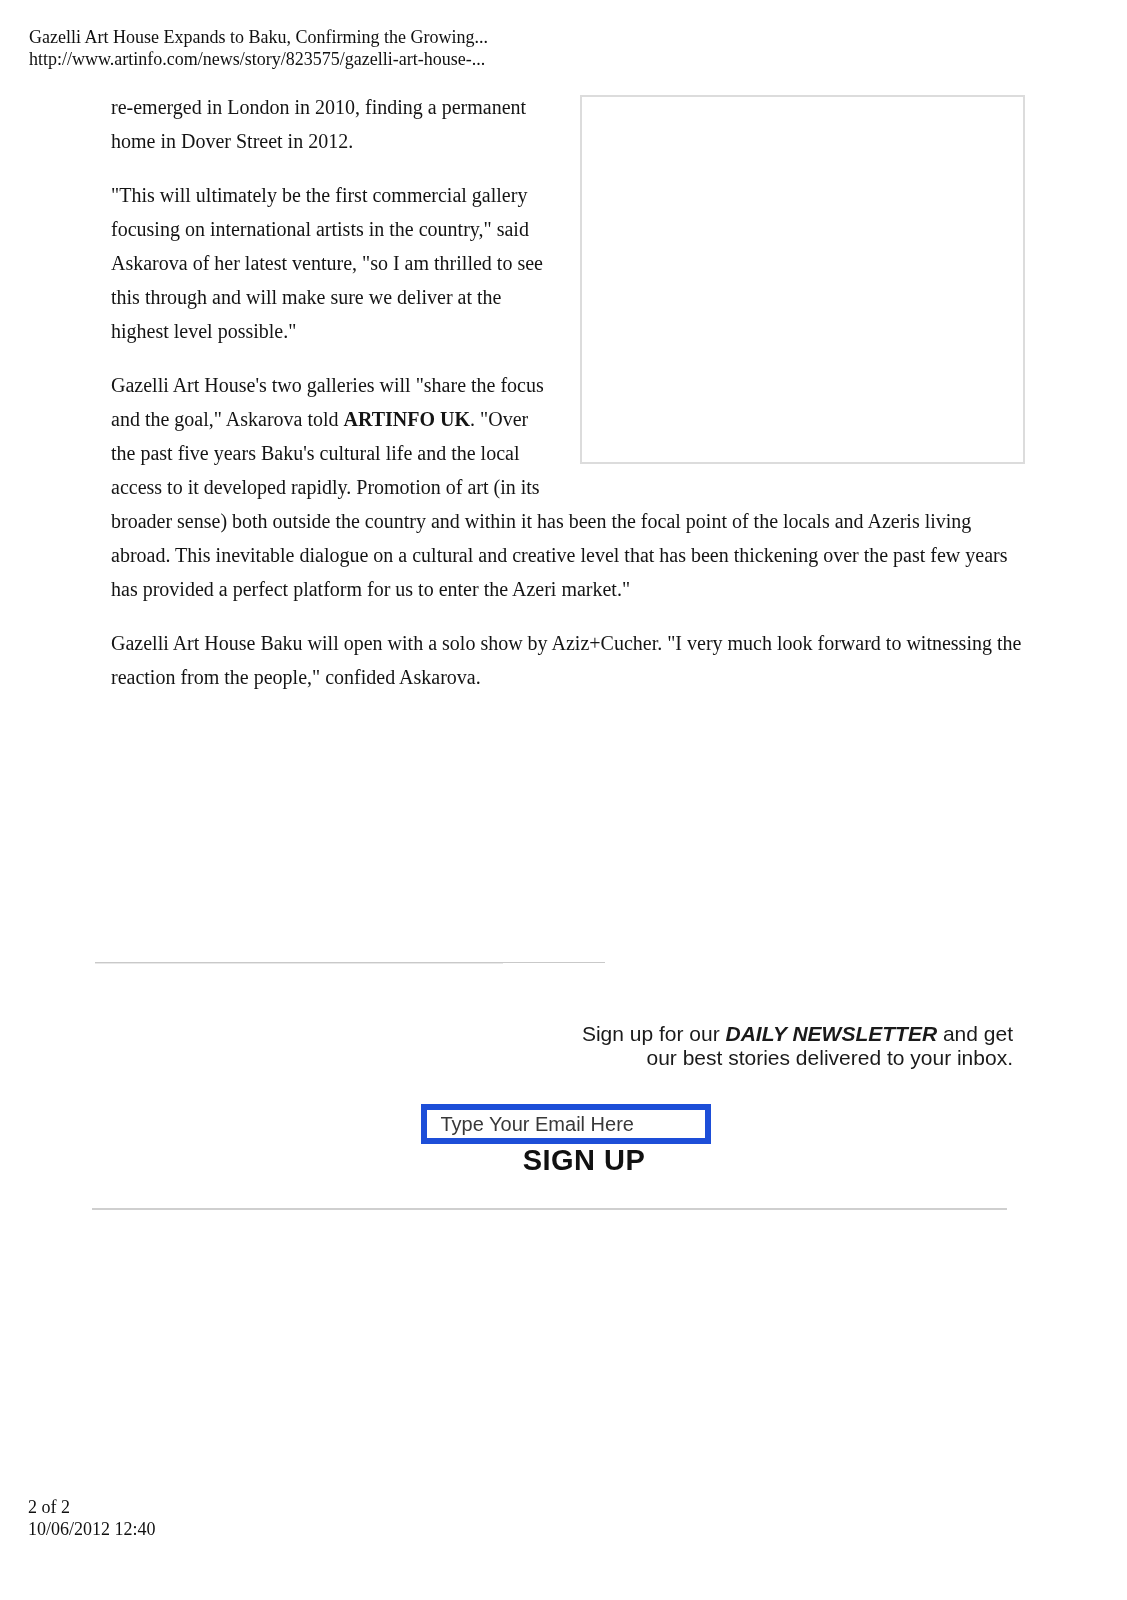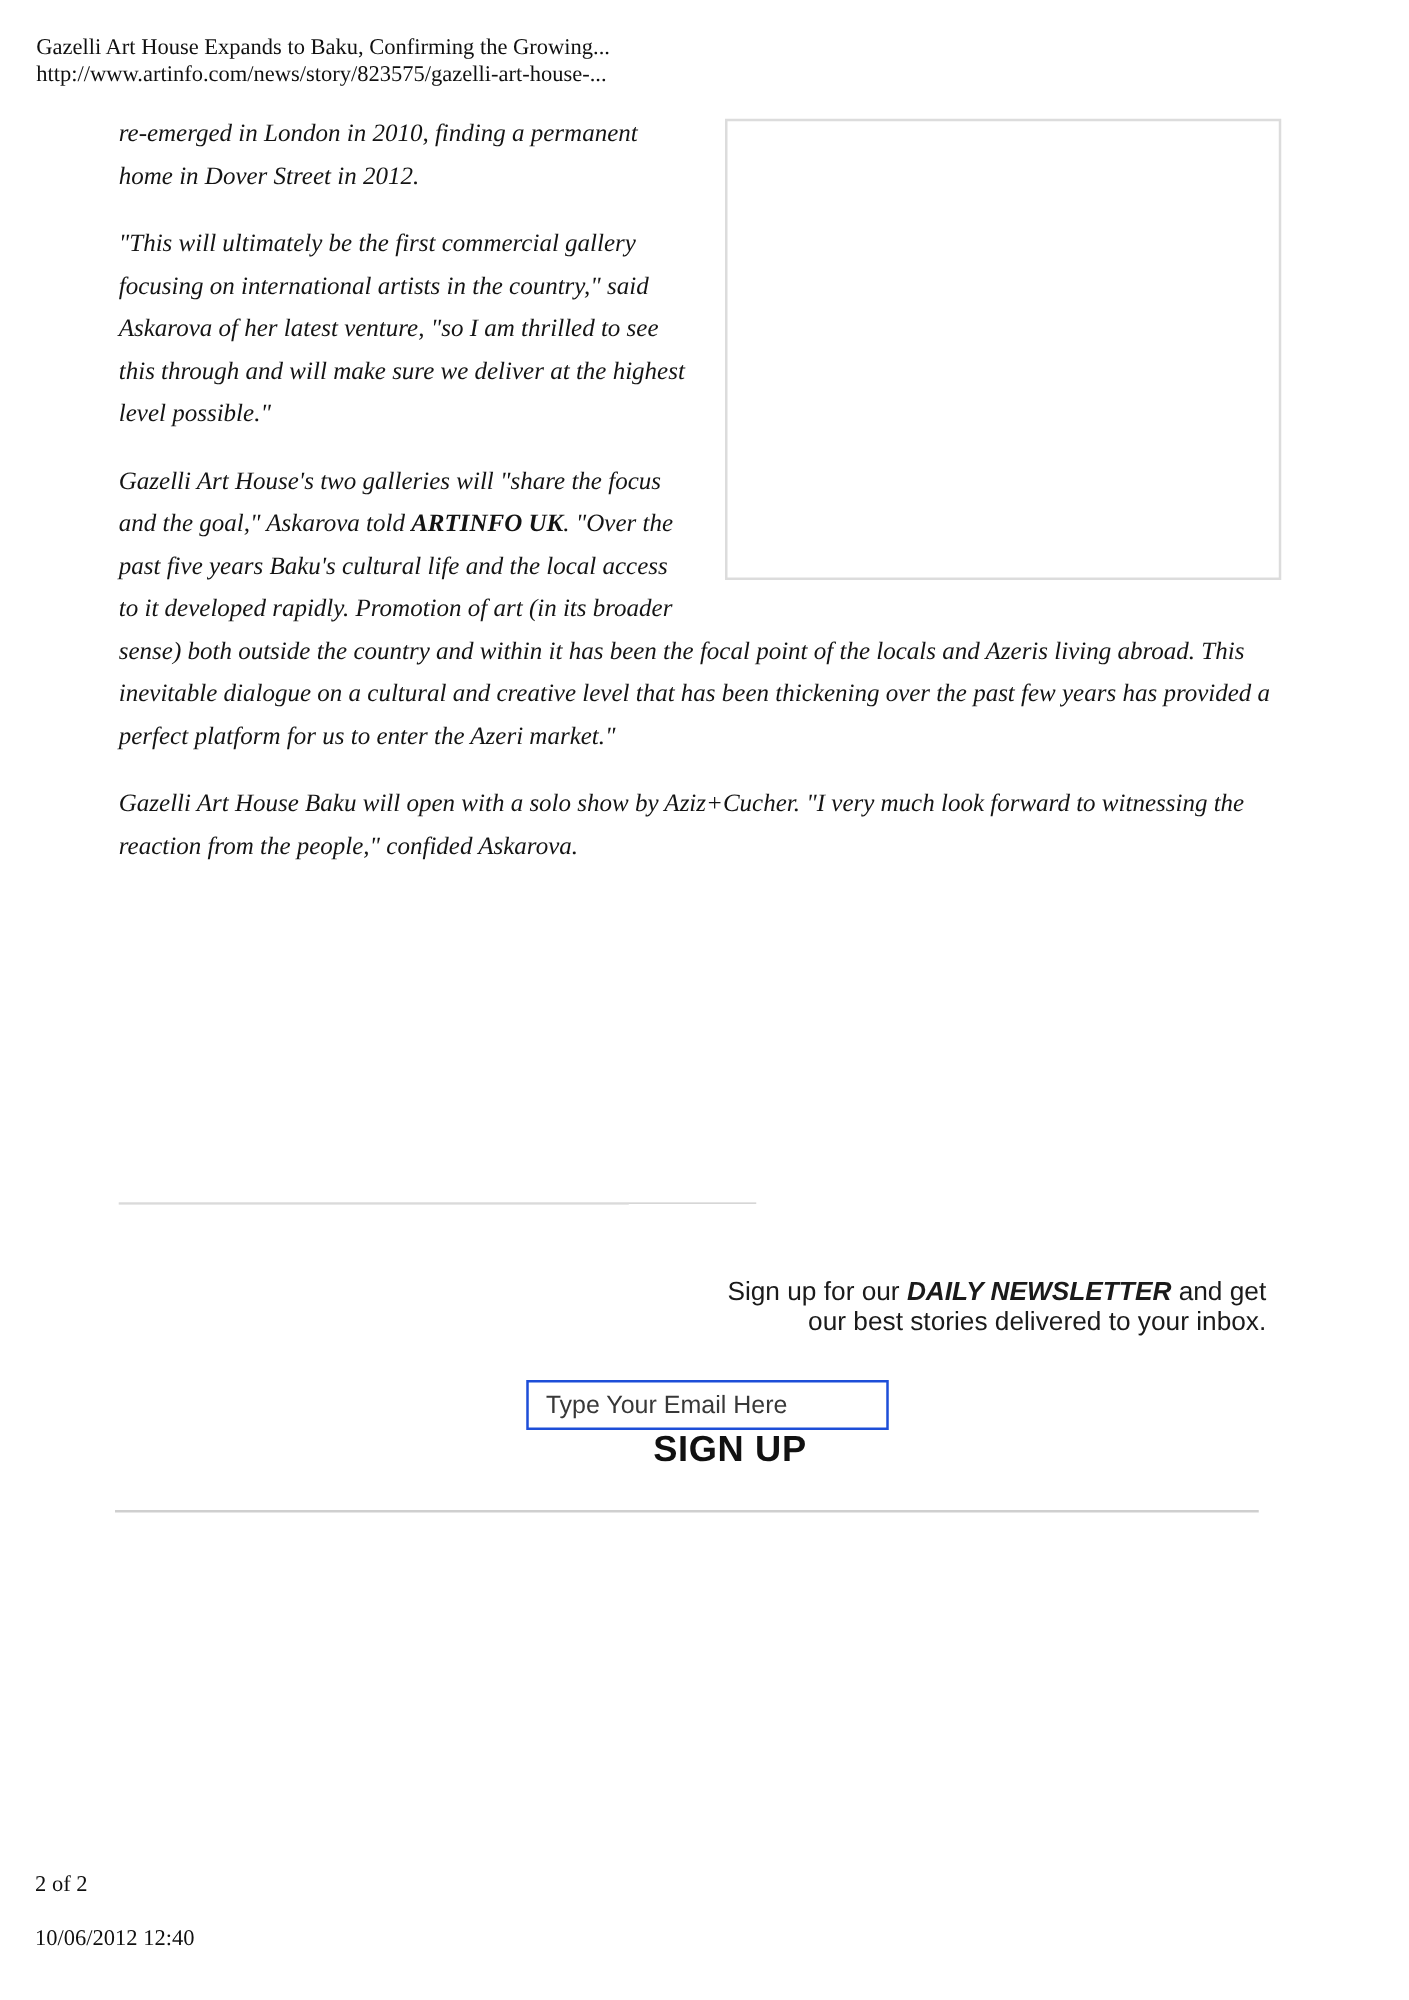--- a/index.html
+++ b/index.html
@@ -25,21 +25,21 @@
 
   
   .article {
     position: absolute;
     left: 95px; top: 90px;
     width: 930px;
     font-size: 20px;
     line-height: 34px;
     color: #141414;
   }
-  .article p { margin: 0 0 20px 0; font-style: italic; }
+  .article p { margin: 0 0 20px 16px; }
   .article .b { font-weight: bold; }
   .image-placeholder {
     float: right;
     width: 445px; height: 369px;
     border: 2px solid #dcdcdc;
     margin: 5px 0 16px 31px;
     background: #ffffff;
   }
 
   
@@ -59,21 +59,21 @@
     color: #1a1a1a;
     text-align: right;
   }
   .nl-heading .bi { font-weight: bold; font-style: italic; }
   .nl-form {
     margin: 34px 0 0 23px;
     display: flex; align-items: center;
   }
   .email-input {
     width: 290px; height: 40px;
-    border: 2px solid #1d4ed8;
+    border: 6px solid #1d4ed8;
     padding: 0 8px 0 14px;
     font-family: "Liberation Sans", sans-serif;
     font-size: 20px;
     color: #2e2e2e;
     background: #ffffff;
     outline: none;
   }
   .email-input::placeholder { color: #383838; opacity: 1; }
   .signup-button {
     margin-left: 37px;
@@ -92,21 +92,20 @@
     background: #cfcfcf;
   }
 
   
   .print-footer {
     position: absolute;
     left: 28px; right: 71px; top: 1496px;
     display: flex; justify-content: space-between;
     font-size: 18px; line-height: 22px;
     color: #101010;
-    gap: 21px;
   }
 </style>
 </head>
 <body>
 
 <header class="print-header">
   <span>Gazelli Art House Expands to Baku, Confirming the Growing...</span>
   <span>http://www.artinfo.com/news/story/823575/gazelli-art-house-...</span>
 </header>
 

